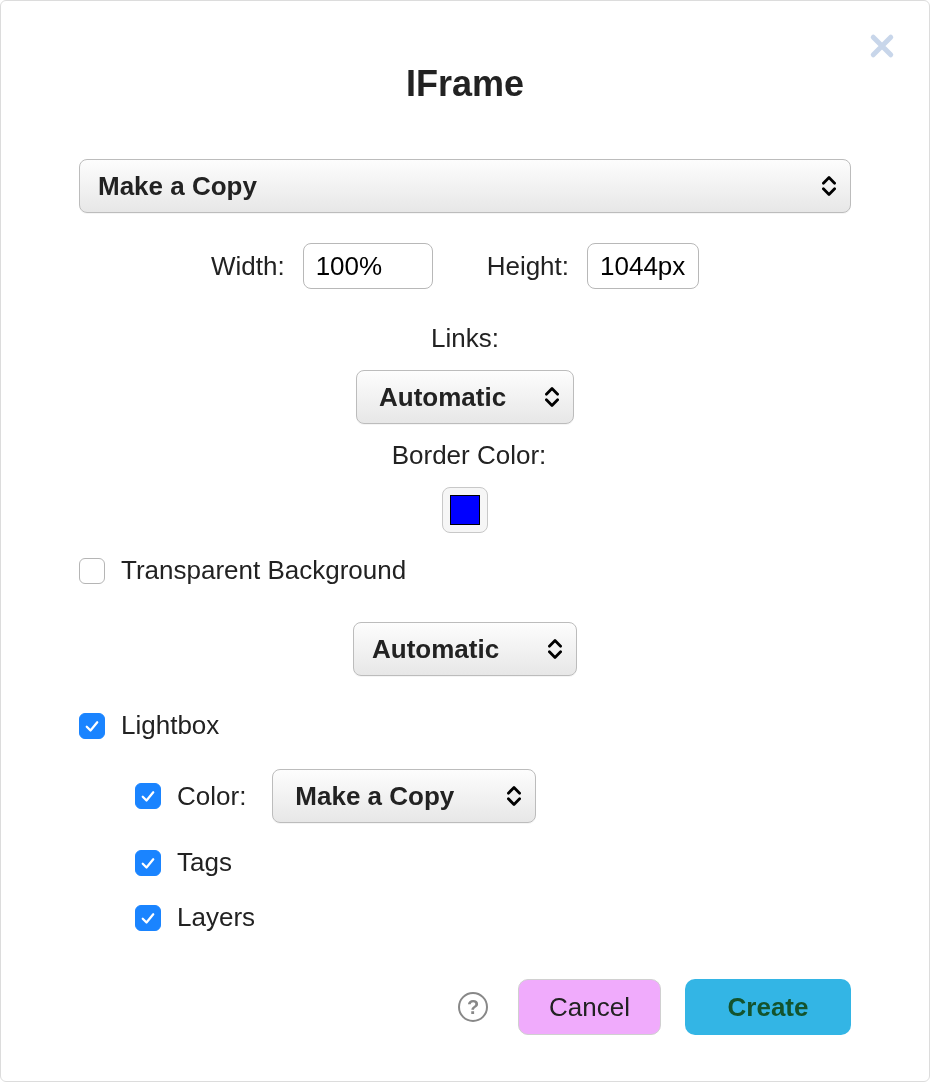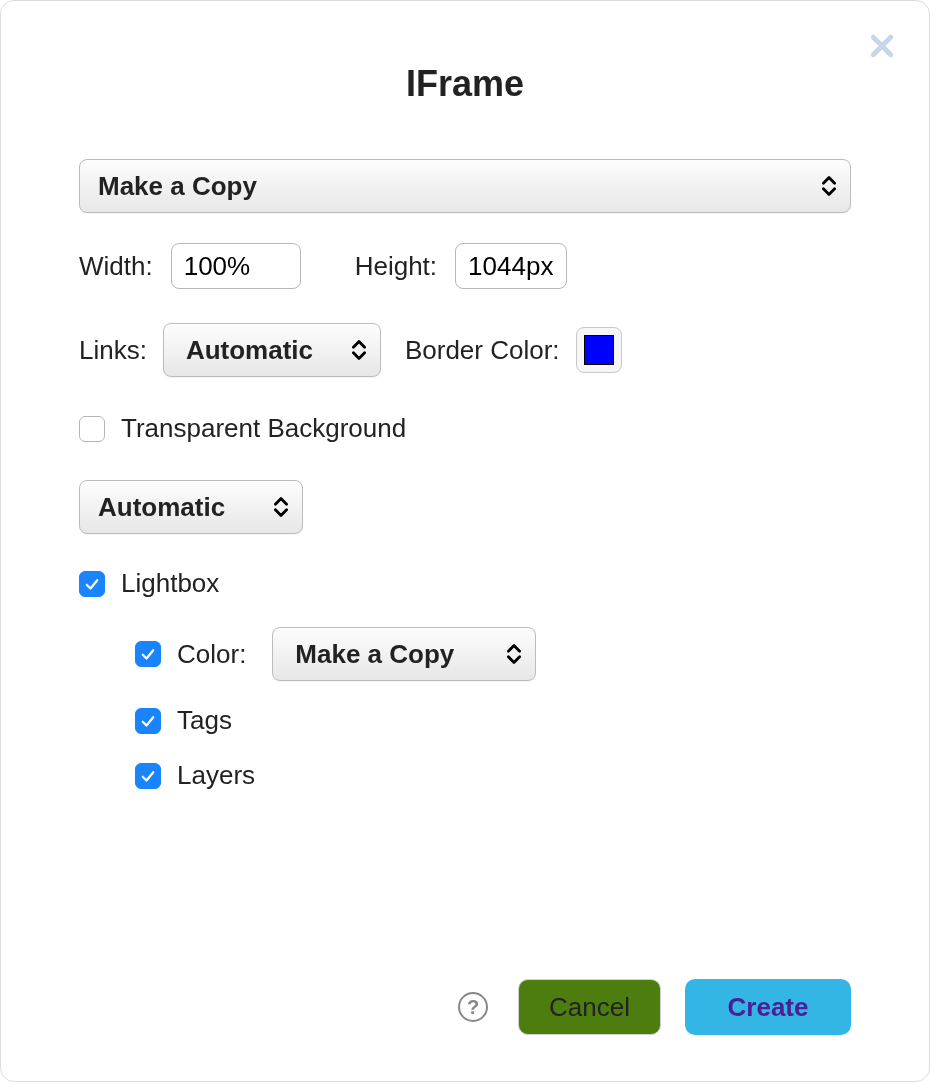--- a/index.html
+++ b/index.html
@@ -7,21 +7,21 @@
     margin: 0; padding: 0;
     font-family: -apple-system, BlinkMacSystemFont, "Segoe UI", Helvetica, Arial, sans-serif;
     font-size: 26px;
     color: #222;
     background: #fff;
   }
   .dialog {
     width: 930px;
     height: 1082px;
     border: 1px solid #dcdcdc;
-    border-radius: 14px;
+    border-radius: 6px;
     position: relative;
     padding: 0;
     background: #fff;
   }
   .close-icon {
     position: absolute;
     top: 30px; right: 32px;
     width: 30px; height: 30px;
     cursor: pointer;
   }
@@ -59,20 +59,21 @@
     transform: translateY(-50%);
     line-height: 0;
   }
   .arrows svg { width: 14px; }
 
   .row {
     display: flex;
     align-items: center;
     gap: 18px;
     margin-top: 30px;
+    justify-content: center;
   }
   .label { font-size: 26px; }
   .input {
     border: 1px solid #b8b8b8;
     border-radius: 8px;
     height: 46px;
     padding: 0 12px;
     font-size: 26px;
     font-family: inherit;
     background: #fff;
@@ -153,31 +154,31 @@
     height: 56px;
     border-radius: 10px;
     font-size: 26px;
     font-weight: 500;
     padding: 0 30px;
     cursor: pointer;
     border: 1px solid transparent;
     display: flex; align-items: center; justify-content: center;
   }
   .btn-secondary {
-    background: #4d7c0f;
+    background: #f0abfc;
     border-color: #d0d0d0;
     color: #222;
   }
   .btn-primary {
     background: #33b5e5;
-    color: #4c1d95;
+    color: #14532d;
     font-weight: 600;
     min-width: 166px;
   }
-  .gap-wide { gap: 16px; }
+  .gap-wide { gap: 16px; flex-direction: column; }
 </style>
 </head>
 <body>
 
 <div class="dialog">
 
   <div class="close-icon">
     <svg viewBox="0 0 24 24">
         <path d="M5 5 L19 19 M19 5 L5 19" stroke="#c8d6ea" stroke-width="4" stroke-linecap="round" fill="none"></path>
       </svg>
@@ -213,21 +214,21 @@
               <path d="M1 6 L5 2 L9 6 M1 10 L5 14 L9 10" stroke="#000" stroke-width="2" fill="none" stroke-linecap="round" stroke-linejoin="round"></path>
             </svg>
         </span>
       </div>
       <span class="label" style="margin-left:8px">Border Color:</span>
       <div class="swatch-wrap">
         <div class="swatch" style="background:#0000FF"></div>
       </div>
     </div>
 
-    <div class="chk-row" style="margin-top:36px">
+    <div class="chk-row" style="margin-top:22px">
       <span class="check">
         
       </span>
       <span>Transparent Background</span>
     </div>
 
     <div class="row gap-wide" style="margin-top:36px">
       <div class="select select-sm">
         <span>Automatic</span>
         <span class="arrows">

